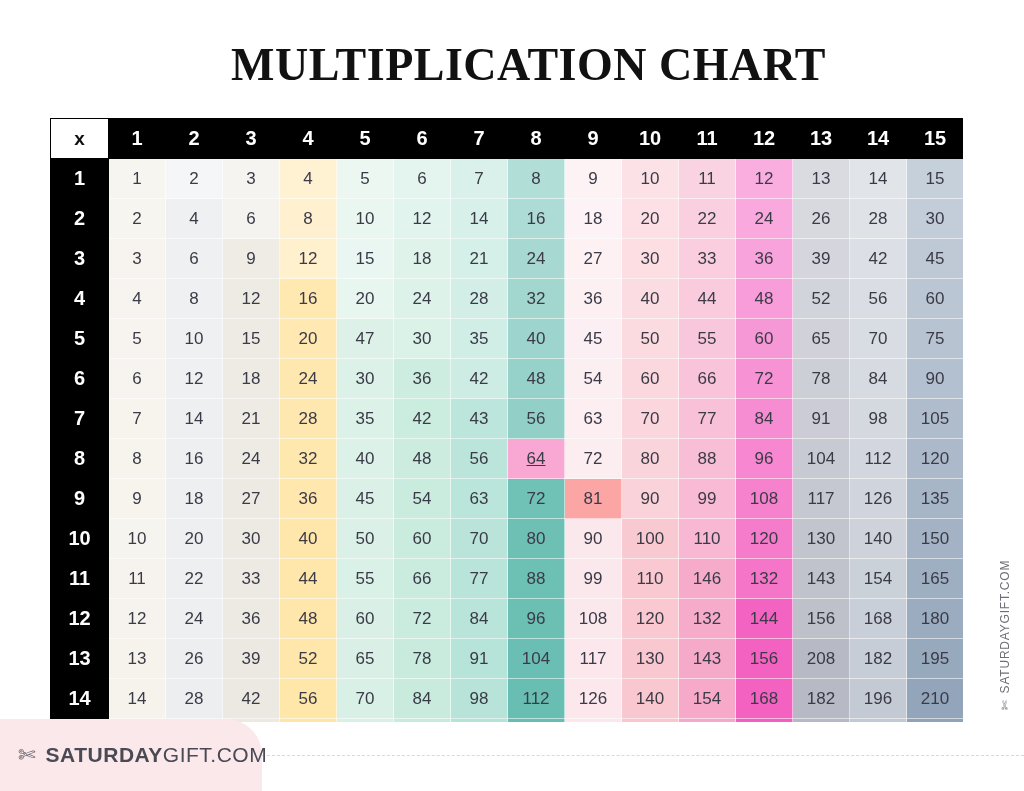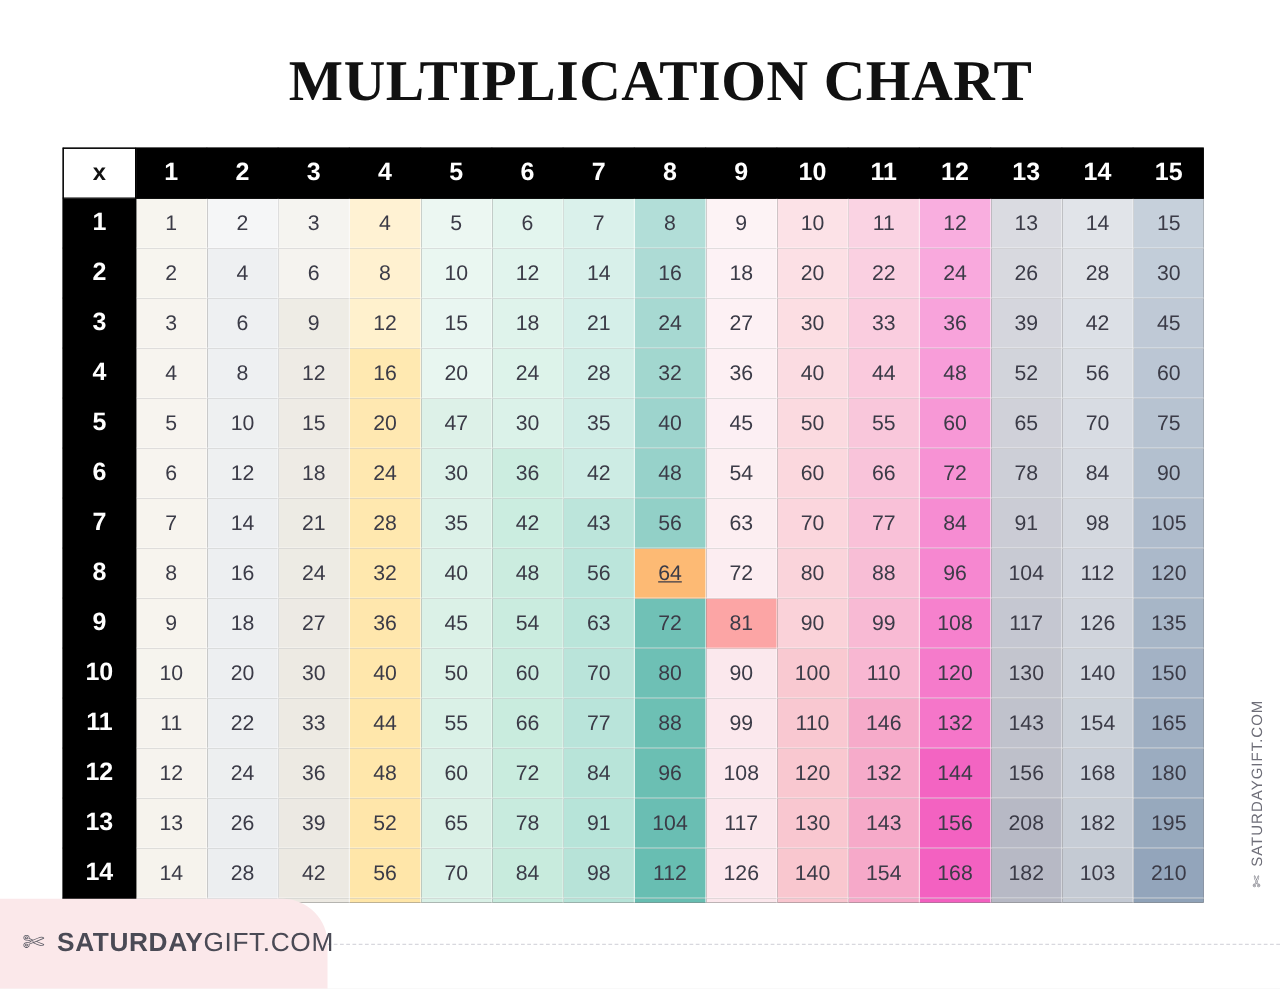--- a/index.html
+++ b/index.html
@@ -290,21 +290,21 @@
           </tr>
           <tr>
             <th class="rowhead">8</th>
             <td style="background: rgb(247, 244, 238);">8</td>
             <td style="background: rgb(237, 239, 241);">16</td>
             <td style="background: rgb(237, 235, 228);">24</td>
             <td style="background: rgb(255, 232, 174);">32</td>
             <td style="background: rgb(220, 241, 232);">40</td>
             <td style="background: rgb(203, 236, 223);">48</td>
             <td style="background: rgb(187, 229, 219);">56</td>
-            <td style="background: #fdba74; text-decoration: underline;">64</td>
+            <td style="background: #f9a8d4; text-decoration: underline;">64</td>
             <td style="background: rgb(252, 237, 241);">72</td>
             <td style="background: rgb(250, 212, 219);">80</td>
             <td style="background: rgb(248, 190, 214);">88</td>
             <td style="background: rgb(246, 135, 208);">96</td>
             <td style="background: rgb(200, 202, 211);">104</td>
             <td style="background: rgb(210, 214, 222);">112</td>
             <td style="background: rgb(171, 185, 202);">120</td>
           </tr>
           <tr>
             <th class="rowhead">9</th>
@@ -404,21 +404,21 @@
             <td style="background: rgb(255, 230, 169);">56</td>
             <td style="background: rgb(217, 240, 230);">70</td>
             <td style="background: rgb(200, 235, 221);">84</td>
             <td style="background: rgb(183, 227, 216);">98</td>
             <td style="background: rgb(104, 190, 178);">112</td>
             <td style="background: rgb(251, 231, 236);">126</td>
             <td style="background: rgb(249, 199, 207);">140</td>
             <td style="background: rgb(246, 169, 201);">154</td>
             <td style="background: rgb(243, 97, 193);">168</td>
             <td style="background: rgb(183, 185, 197);">182</td>
-            <td style="background: rgb(196, 202, 211);">103</td>
+            <td style="background: rgb(196, 202, 211);">196</td>
             <td style="background: rgb(147, 165, 187);">210</td>
           </tr>
           <tr>
             <th class="rowhead">15</th>
             <td style="background: rgb(246, 243, 237);">15</td>
             <td style="background: rgb(236, 238, 240);">30</td>
             <td style="background: rgb(236, 233, 226);">45</td>
             <td style="background: rgb(255, 230, 168);">60</td>
             <td style="background: rgb(217, 240, 230);">75</td>
             <td style="background: rgb(199, 235, 221);">90</td>

